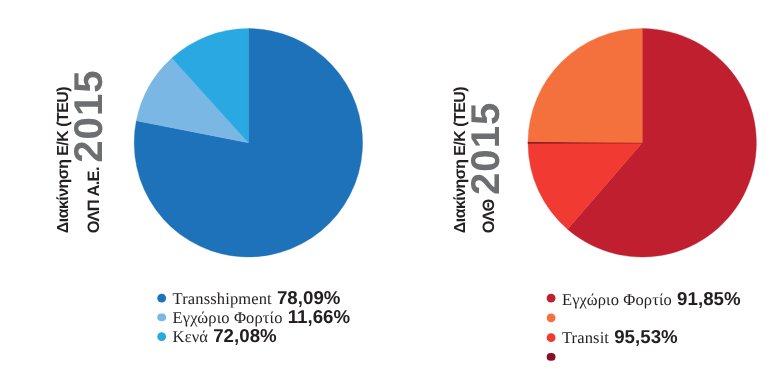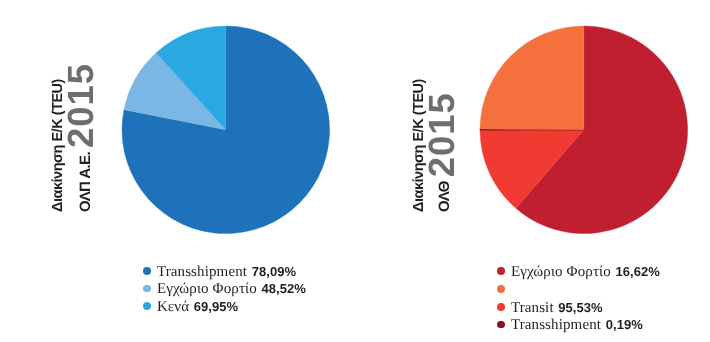--- a/index.html
+++ b/index.html
@@ -62,21 +62,21 @@
     font-size:15px;
     line-height:15px;
     letter-spacing:0.12px;
     white-space:nowrap;
     position:relative;
     top:0.7px;
   }
   .legend-text .val {
     font-family:"Liberation Sans", sans-serif;
     font-weight:bold;
-    font-size:13px;
+    font-size:17px;
     letter-spacing:0.02px;
     margin-left:0.8px;
   }
 </style>
 </head>
 <body>
 
 <div class="stage">
 
   <div class="vlabel" style="left:49px; top:212px;">
@@ -92,53 +92,52 @@
       <path d="M 104.8 104.8 L 35.210 27.783 A 103.8 103.8 0 0 1 104.800 1.000 Z" fill="#29a8e1" stroke="#29a8e1" stroke-width="0.35" stroke-linejoin="round" shape-rendering="geometricPrecision"></path>
     </svg>
 
   <div class="legend" style="left:143px; top:262px;">
       <div class="legend-row">
         <span class="bullet" style="background: rgb(29, 114, 186);"></span>
         <span class="legend-text">Transshipment <span class="val">78,09%</span></span>
       </div>
       <div class="legend-row">
         <span class="bullet" style="background: rgb(122, 183, 228);"></span>
-        <span class="legend-text">Εγχώριο Φορτίο <span class="val">48,52%</span></span>
+        <span class="legend-text">Εγχώριο Φορτίο <span class="val">11,66%</span></span>
       </div>
       <div class="legend-row">
         <span class="bullet" style="background: rgb(41, 168, 225);"></span>
-        <span class="legend-text">Κενά <span class="val">69,95%</span></span>
+        <span class="legend-text">Κενά <span class="val">72,08%</span></span>
       </div>
     </div>
 
   <div class="vlabel" style="left:410px; top:212px;">
     <span class="vlab-small">Διακίνηση Ε/Κ (TEU)</span>
   </div>
   <div class="vlabel vlabel-main" style="left:417.5px; top:212px;">
     <span class="vlab-sub" style="position:relative; top:-1.8px;">ΟΛΘ</span><span class="vlab-year">2015</span>
   </div>
 
   <svg class="piewrap" width="210" height="210" viewBox="0 0 210 210" style="left:479.05px; top:24.8px;">
       <path d="M 104.8 104.8 L 104.800 1.000 A 103.8 103.8 0 1 1 36.948 183.352 Z" fill="#c01f2f" stroke="#c01f2f" stroke-width="0.35" stroke-linejoin="round" shape-rendering="geometricPrecision"></path>
       <path d="M 104.8 104.8 L 36.948 183.352 A 103.8 103.8 0 0 1 1.001 105.199 Z" fill="#f03a32" stroke="#f03a32" stroke-width="0.35" stroke-linejoin="round" shape-rendering="geometricPrecision"></path>
       <path d="M 104.8 104.8 L 1.001 105.199 A 103.8 103.8 0 0 1 1.003 103.949 Z" fill="#8a0f22" stroke="#8a0f22" stroke-width="0.8" stroke-linejoin="round" shape-rendering="geometricPrecision"></path>
       <path d="M 104.8 104.8 L 1.003 103.949 A 103.8 103.8 0 0 1 104.800 1.000 Z" fill="#f4703d" stroke="#f4703d" stroke-width="0.35" stroke-linejoin="round" shape-rendering="geometricPrecision"></path>
     </svg>
 
   <div class="legend" style="left:497px; top:262.6px;">
       <div class="legend-row">
         <span class="bullet" style="background: rgb(192, 31, 47);"></span>
-        <span class="legend-text">Εγχώριο Φορτίο <span class="val">16,62%</span></span>
+        <span class="legend-text">Εγχώριο Φορτίο <span class="val">91,85%</span></span>
       </div>
       <div class="legend-row">
         <span class="bullet" style="background: rgb(244, 112, 61);"></span>
       </div>
       <div class="legend-row">
         <span class="bullet" style="background: rgb(240, 58, 50);"></span>
         <span class="legend-text">Transit <span class="val">95,53%</span></span>
       </div>
       <div class="legend-row">
         <span class="bullet" style="background: rgb(138, 15, 34);"></span>
-        <span class="legend-text">Transshipment <span class="val">0,19%</span></span>
       </div>
     </div>
 
 </div>
 
 </body></html>

